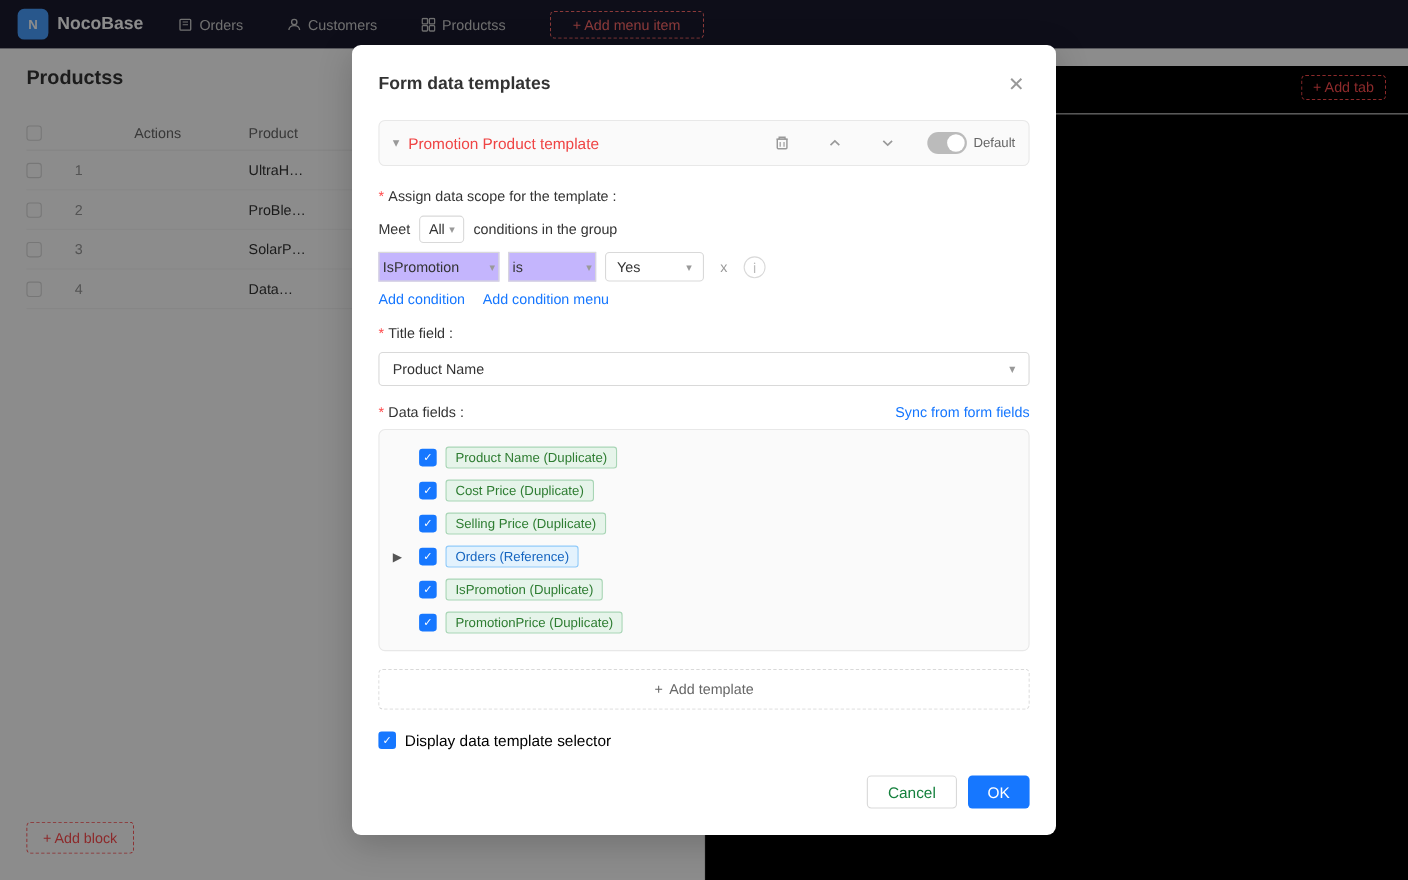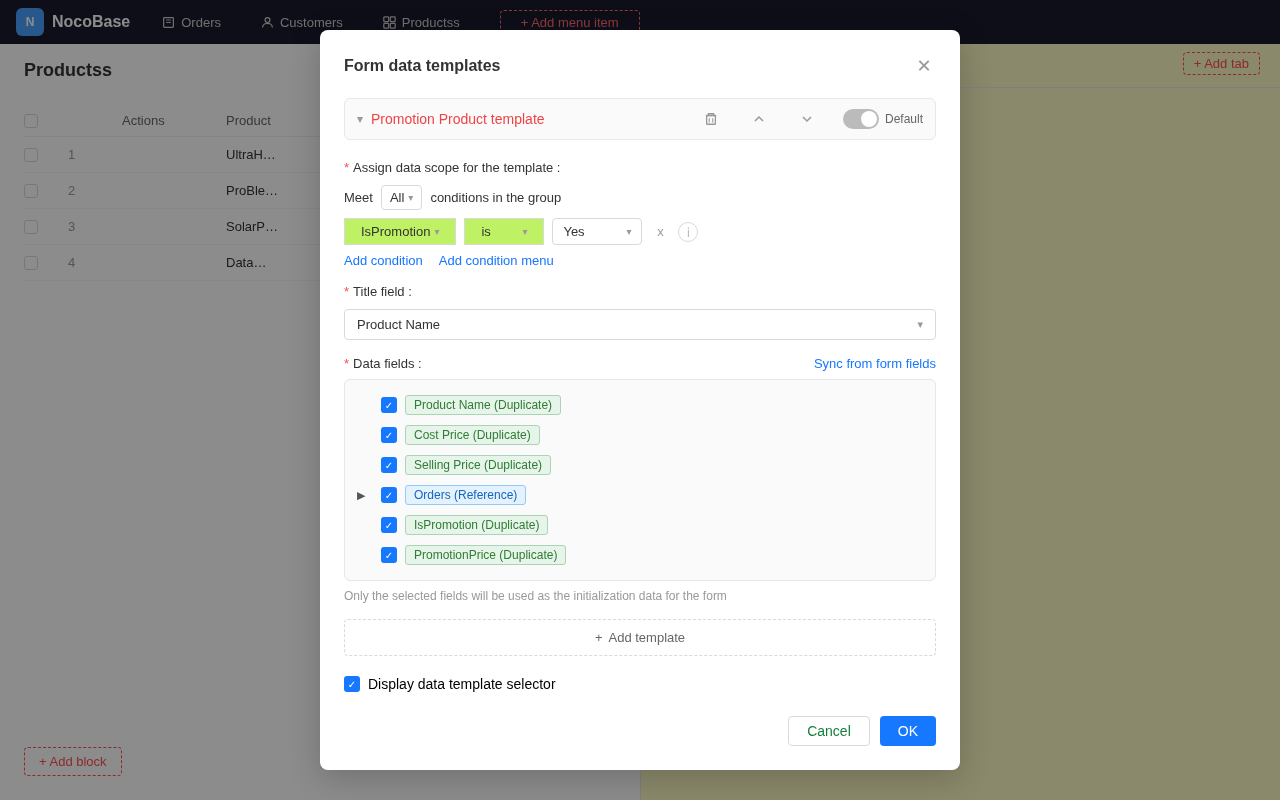--- a/index.html
+++ b/index.html
@@ -13,21 +13,21 @@
     .nav-logo { display: flex; align-items: center; gap: 8px; color: #fff; font-weight: 700; font-size: 16px; }
     .nav-logo-icon { width: 28px; height: 28px; background: #4a9eff; border-radius: 6px; display: flex; align-items: center; justify-content: center; color: #fff; font-size: 12px; font-weight: bold; }
     .nav-item { color: #ccc; font-size: 13px; display: flex; align-items: center; gap: 6px; cursor: pointer; padding: 4px 8px; border-radius: 4px; }
     .nav-add-menu { color: #ff6b6b; border: 1.5px dashed #ff6b6b; border-radius: 4px; padding: 4px 20px; font-size: 13px; cursor: pointer; display: flex; align-items: center; gap: 4px; margin-left: 8px; }
 
     
     .page-content { position: absolute; top: 44px; left: 0; right: 0; bottom: 0; background: #fff; }
     .page-title { font-size: 18px; font-weight: 600; color: #333; padding: 16px 24px 12px; }
 
     
-    .right-panel-bg { position: absolute; top: 0; right: 0; width: 640px; bottom: 0; background: #fef9c3; border-left: 1px solid #e8e8e8; }
+    .right-panel-bg { position: absolute; top: 16px; right: 0; width: 640px; bottom: 0; background: #000000; border-left: 1px solid #e8e8e8; }
     .right-panel-tabs { display: flex; align-items: center; padding: 0 20px; border-bottom: 1px solid #e8e8e8; height: 44px; }
     .right-panel-tab-active { color: #1677ff; font-size: 14px; border-bottom: 2px solid #1677ff; padding: 0 4px; height: 44px; display: flex; align-items: center; }
     .right-panel-add-tab { position: absolute; top: 8px; right: 20px; color: #ff4d4f; border: 1.5px dashed #ff4d4f; border-radius: 4px; padding: 3px 10px; font-size: 13px; cursor: pointer; display: flex; align-items: center; gap: 4px; }
 
     
     .table-area { padding: 12px 24px; }
     .table-header { display: flex; align-items: center; gap: 24px; padding: 8px 0; border-bottom: 1px solid #f0f0f0; color: #666; font-size: 13px; }
     .table-row-item { display: flex; align-items: center; gap: 24px; padding: 10px 0; border-bottom: 1px solid #f5f5f5; color: #333; font-size: 13px; }
     .col-check { width: 20px; }
     .col-num { width: 30px; color: #999; }
@@ -57,21 +57,21 @@
     
     .section { margin-bottom: 16px; }
     .section-label { font-size: 13px; color: #333; margin-bottom: 10px; display: flex; align-items: center; gap: 4px; }
     .required-star { color: #ff4d4f; }
 
     
     .condition-row { display: flex; align-items: center; gap: 8px; margin-bottom: 8px; }
     .meet-text { color: #333; font-size: 13px; }
     .select-sm { border: 1px solid #d9d9d9; border-radius: 4px; padding: 4px 8px; font-size: 13px; color: #333; background: #fff; cursor: pointer; display: flex; align-items: center; gap: 4px; }
     .filter-row { display: flex; align-items: center; gap: 8px; margin-bottom: 8px; }
-    .filter-select { border: 1px solid #d9d9d9; border-radius: 0; padding: 5px 16px; font-size: 13px; color: #333; background: #bef264; min-width: 110px; cursor: pointer; display: flex; align-items: center; justify-content: space-between; gap: 4px; }
+    .filter-select { border: 1px solid #d9d9d9; border-radius: 0; padding: 5px 3px; font-size: 13px; color: #333; background: #c4b5fd; min-width: 110px; cursor: pointer; display: flex; align-items: center; justify-content: space-between; gap: 4px; }
     .filter-select-sm { min-width: 80px; }
     .filter-val { border: 1px solid #d9d9d9; border-radius: 4px; padding: 5px 10px; font-size: 13px; color: #333; background: #fff; min-width: 90px; display: flex; align-items: center; justify-content: space-between; gap: 4px; cursor: pointer; }
     .filter-x { color: #999; cursor: pointer; font-size: 13px; width: 20px; height: 20px; display: flex; align-items: center; justify-content: center; }
     .filter-info { color: #bbb; cursor: pointer; font-size: 13px; width: 20px; height: 20px; display: flex; align-items: center; justify-content: center; border: 1px solid #d9d9d9; border-radius: 50%; }
     .add-condition-links { display: flex; gap: 16px; margin-bottom: 4px; }
     .add-link { color: #1677ff; font-size: 13px; cursor: pointer; }
 
     
     .title-field-select { border: 1px solid #d9d9d9; border-radius: 4px; padding: 7px 12px; font-size: 13px; color: #333; background: #fff; display: flex; align-items: center; justify-content: space-between; cursor: pointer; }
 
@@ -341,21 +341,20 @@
 
       <div class="field-item">
         <div class="field-expand"></div>
         <div class="field-checkbox">
           <span class="field-checkbox-check">✓</span>
         </div>
         <span class="field-tag tag-green">PromotionPrice (Duplicate)</span>
       </div>
 
     </div>
-    <div class="hint-text">Only the selected fields will be used as the initialization data for the form</div>
   </div>
 
   <div class="add-template-btn">
     <span>+</span>
     <span>Add template</span>
   </div>
 
   <div class="display-selector-row">
     <div class="display-checkbox">
       <span style="color:#fff;font-size:10px;">✓</span>

